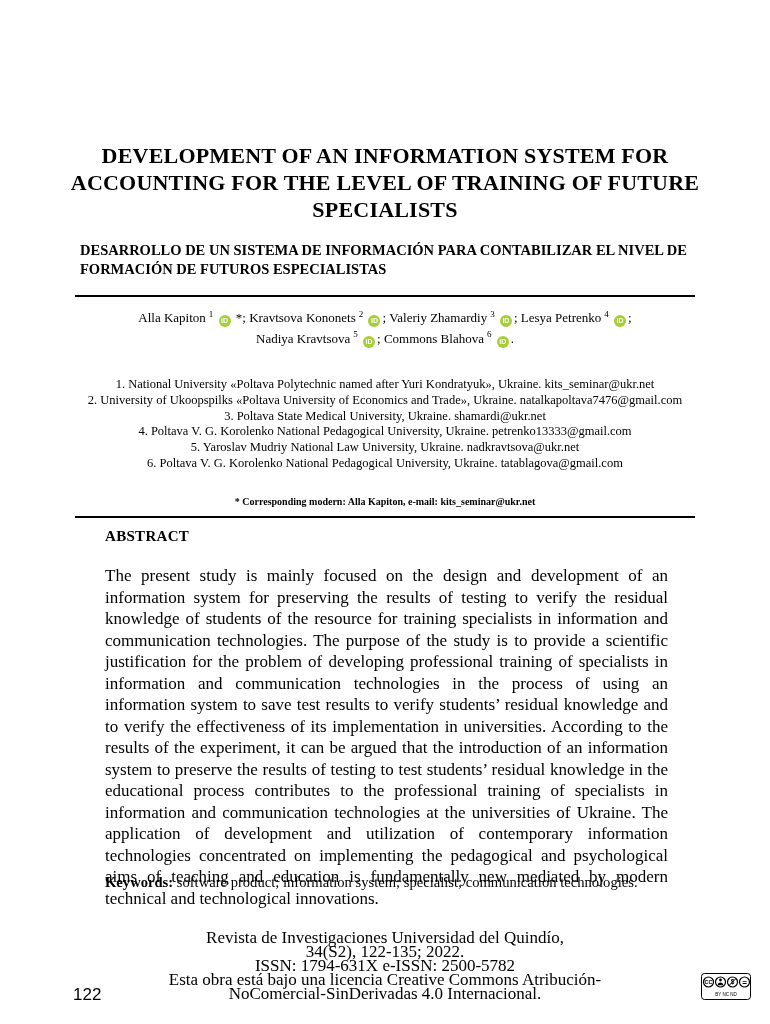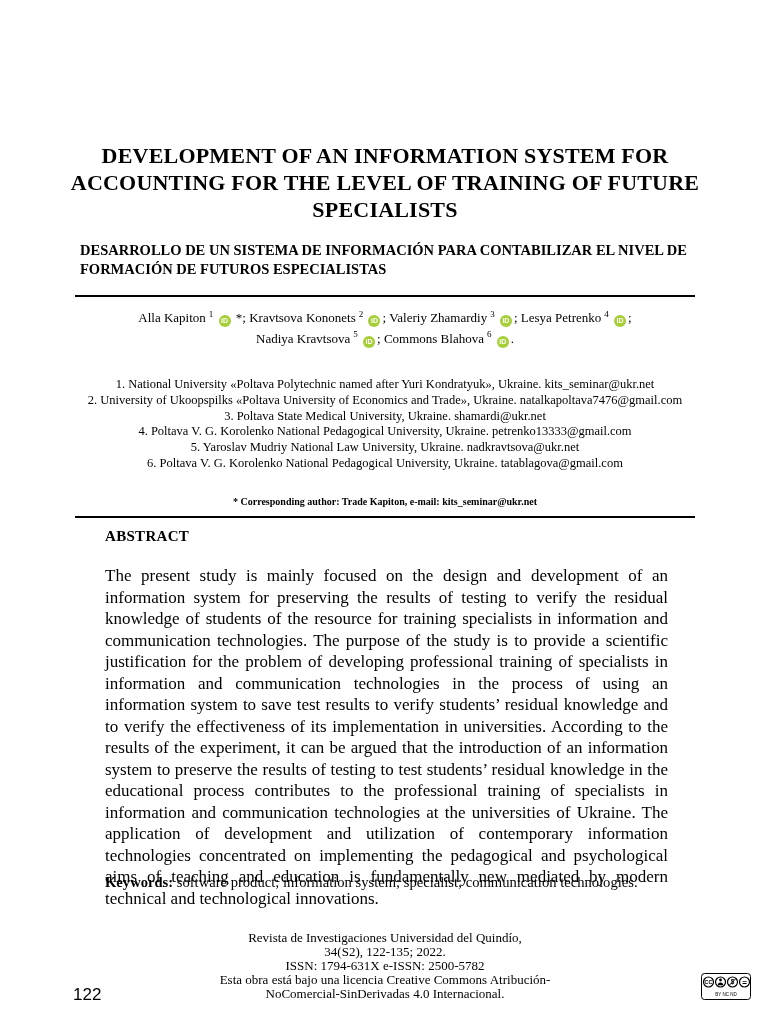--- a/index.html
+++ b/index.html
@@ -55,21 +55,21 @@
     position:absolute;top:565px;left:105px;width:563px;
     font-size:17px;line-height:21.5px;text-align:justify;margin:0;
   }
   .keywords{
     position:absolute;top:872px;left:105px;width:563px;
     font-size:14.6px;line-height:21.5px;text-align:justify;margin:0;
   }
   .keywords .kw-label{font-weight:bold;}
   .footer{
     position:absolute;top:931px;left:75px;width:620px;
-    text-align:center;font-size:13px;line-height:14px;margin:0;
+    text-align:center;font-size:17px;line-height:14px;margin:0;
   }
   .cc-badge{
     position:absolute;left:701px;top:973px;
   }
   .page-number{
     position:absolute;left:73px;top:985px;
     font-family:"Liberation Sans", sans-serif;
     font-weight:normal;font-size:17px;
   }
 </style>
@@ -95,21 +95,21 @@
 
   <div class="affiliations">
     <div>1. National University «Poltava Polytechnic named after Yuri Kondratyuk», Ukraine. kits_seminar@ukr.net</div>
     <div>2. University of Ukoopspilks «Poltava University of Economics and Trade», Ukraine. natalkapoltava7476@gmail.com</div>
     <div>3. Poltava State Medical University, Ukraine. shamardi@ukr.net</div>
     <div>4. Poltava V. G. Korolenko National Pedagogical University, Ukraine. petrenko13333@gmail.com</div>
     <div>5. Yaroslav Mudriy National Law University, Ukraine. nadkravtsova@ukr.net</div>
     <div>6. Poltava V. G. Korolenko National Pedagogical University, Ukraine. tatablagova@gmail.com</div>
   </div>
 
-  <p class="corresponding">* Corresponding author: Trade Kapiton, e-mail: kits_seminar@ukr.net</p>
+  <p class="corresponding">* Corresponding modern: Alla Kapiton, e-mail: kits_seminar@ukr.net</p>
 
   <div class="rule rule-2"></div>
 
   <h3 class="abstract-heading">ABSTRACT</h3>
 
   <p class="abstract-body">The present study is mainly focused on the design and development of an information system for preserving the results of testing to verify the residual knowledge of students of the resource for training specialists in information and communication technologies. The purpose of the study is to provide a scientific justification for the problem of developing professional training of specialists in information and communication technologies in the process of using an information system to save test results to verify students’ residual knowledge and to verify the effectiveness of its implementation in universities. According to the results of the experiment, it can be argued that the introduction of an information system to preserve the results of testing to test students’ residual knowledge in the educational process contributes to the professional training of specialists in information and communication technologies at the universities of Ukraine. The application of development and utilization of contemporary information technologies concentrated on implementing the pedagogical and psychological aims of teaching and education is fundamentally new mediated by modern technical and technological innovations.</p>
 
   <p class="keywords"><span class="kw-label">Keywords:</span><span> software product; information system; specialist; communication technologies.</span></p>
 
   <div class="footer">

